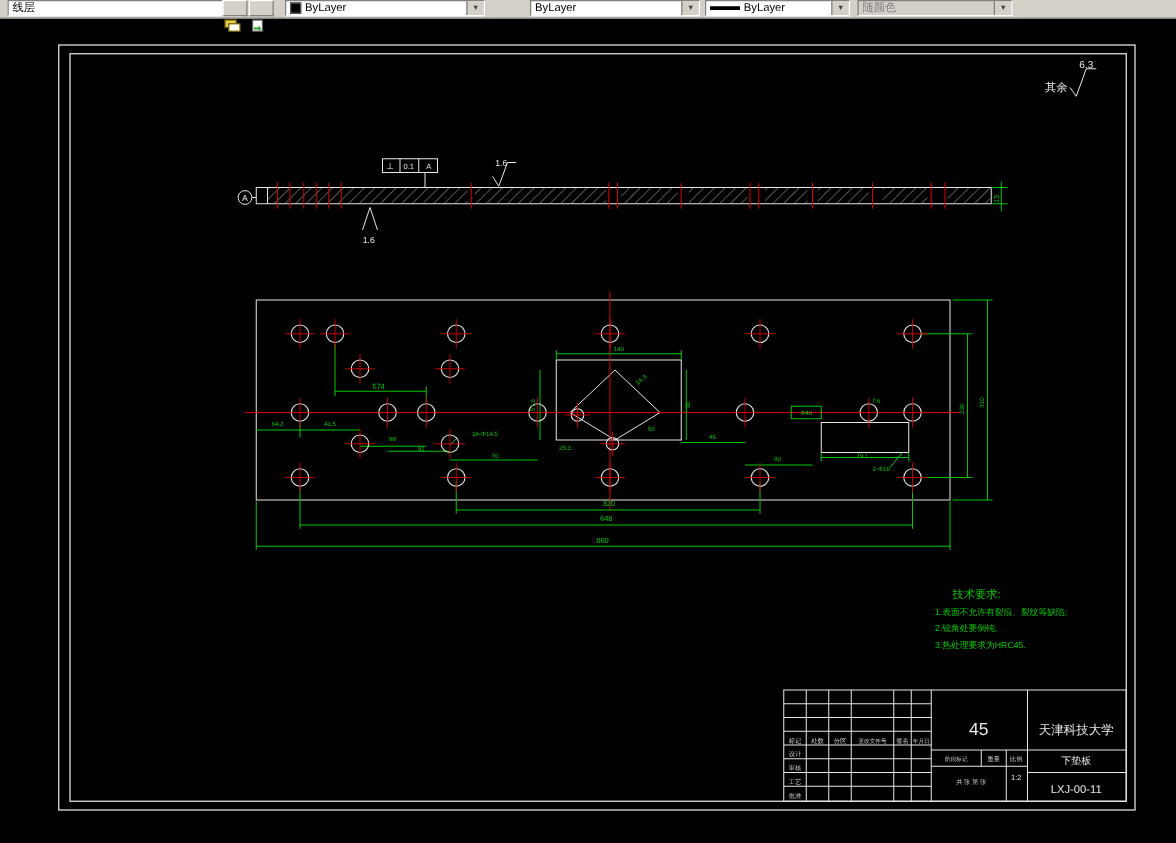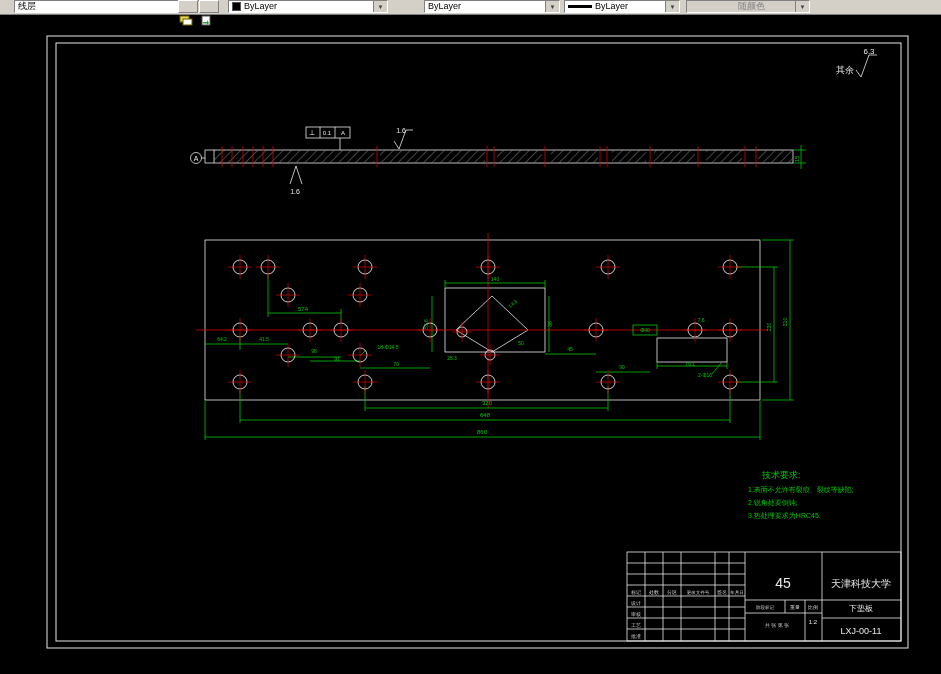--- a/index.html
+++ b/index.html
@@ -7,40 +7,40 @@
           font-family:"Liberation Sans",sans-serif;}
   
   .toolbar{position:absolute;top:0;left:0;width:941px;height:14px;background:#d4d0c8;
            border-bottom:1px solid #808080;z-index:5;}
   .combo{position:absolute;top:0;height:13px;background:#fff;border:1px solid;
          border-color:#808080 #fff #fff #808080;display:flex;align-items:center;
          font-size:9px;color:#000;box-sizing:border-box;}
   .combo .txt{flex:1;padding-left:3px;white-space:nowrap;overflow:hidden;line-height:11px;}
   .combo .btn{width:13px;height:100%;background:#d4d0c8;border-left:1px solid #808080;
               display:flex;align-items:center;justify-content:center;font-size:6px;color:#404040;}
-  .combo.disabled{background:#d4d0c8;padding-left:48px;}
+  .combo.disabled{background:#d4d0c8;}
   .combo.disabled .txt{color:#808080;}
   .swatch{width:7px;height:7px;background:#000;margin-left:3px;flex:none;border:1px solid #555;}
   .lwline{width:24px;height:3px;background:#000;margin-left:3px;flex:none;}
   .icon-btn{position:absolute;top:0;width:20px;height:13px;background:#d4d0c8;
             border:1px solid;border-color:#fff #808080 #808080 #fff;
             display:flex;align-items:center;justify-content:center;box-sizing:border-box;}
   
   svg{position:absolute;top:14px;left:0;}
   svg text{font-family:"Liberation Sans",sans-serif;}
   .thin{stroke-width:0.8;}
 </style>
 </head>
 <body>
 
 <div class="screen">
 
   <div class="toolbar">
 
-    <div class="combo" style="left:14px;width:188px">
+    <div class="combo" style="left:6px;width:188px">
       <span class="txt">线层</span>
       <span class="btn">▼</span>
     </div>
 
     <div class="icon-btn" style="left:178px">
       <svg width="14" height="11" viewBox="0 0 14 11">
         <rect x="1" y="1" width="9" height="6" fill="#e8d44c" stroke="#6b5c00"></rect>
         <rect x="4" y="4" width="9" height="6" fill="#fdfdf0" stroke="#6b5c00"></rect>
       </svg>
     </div>

